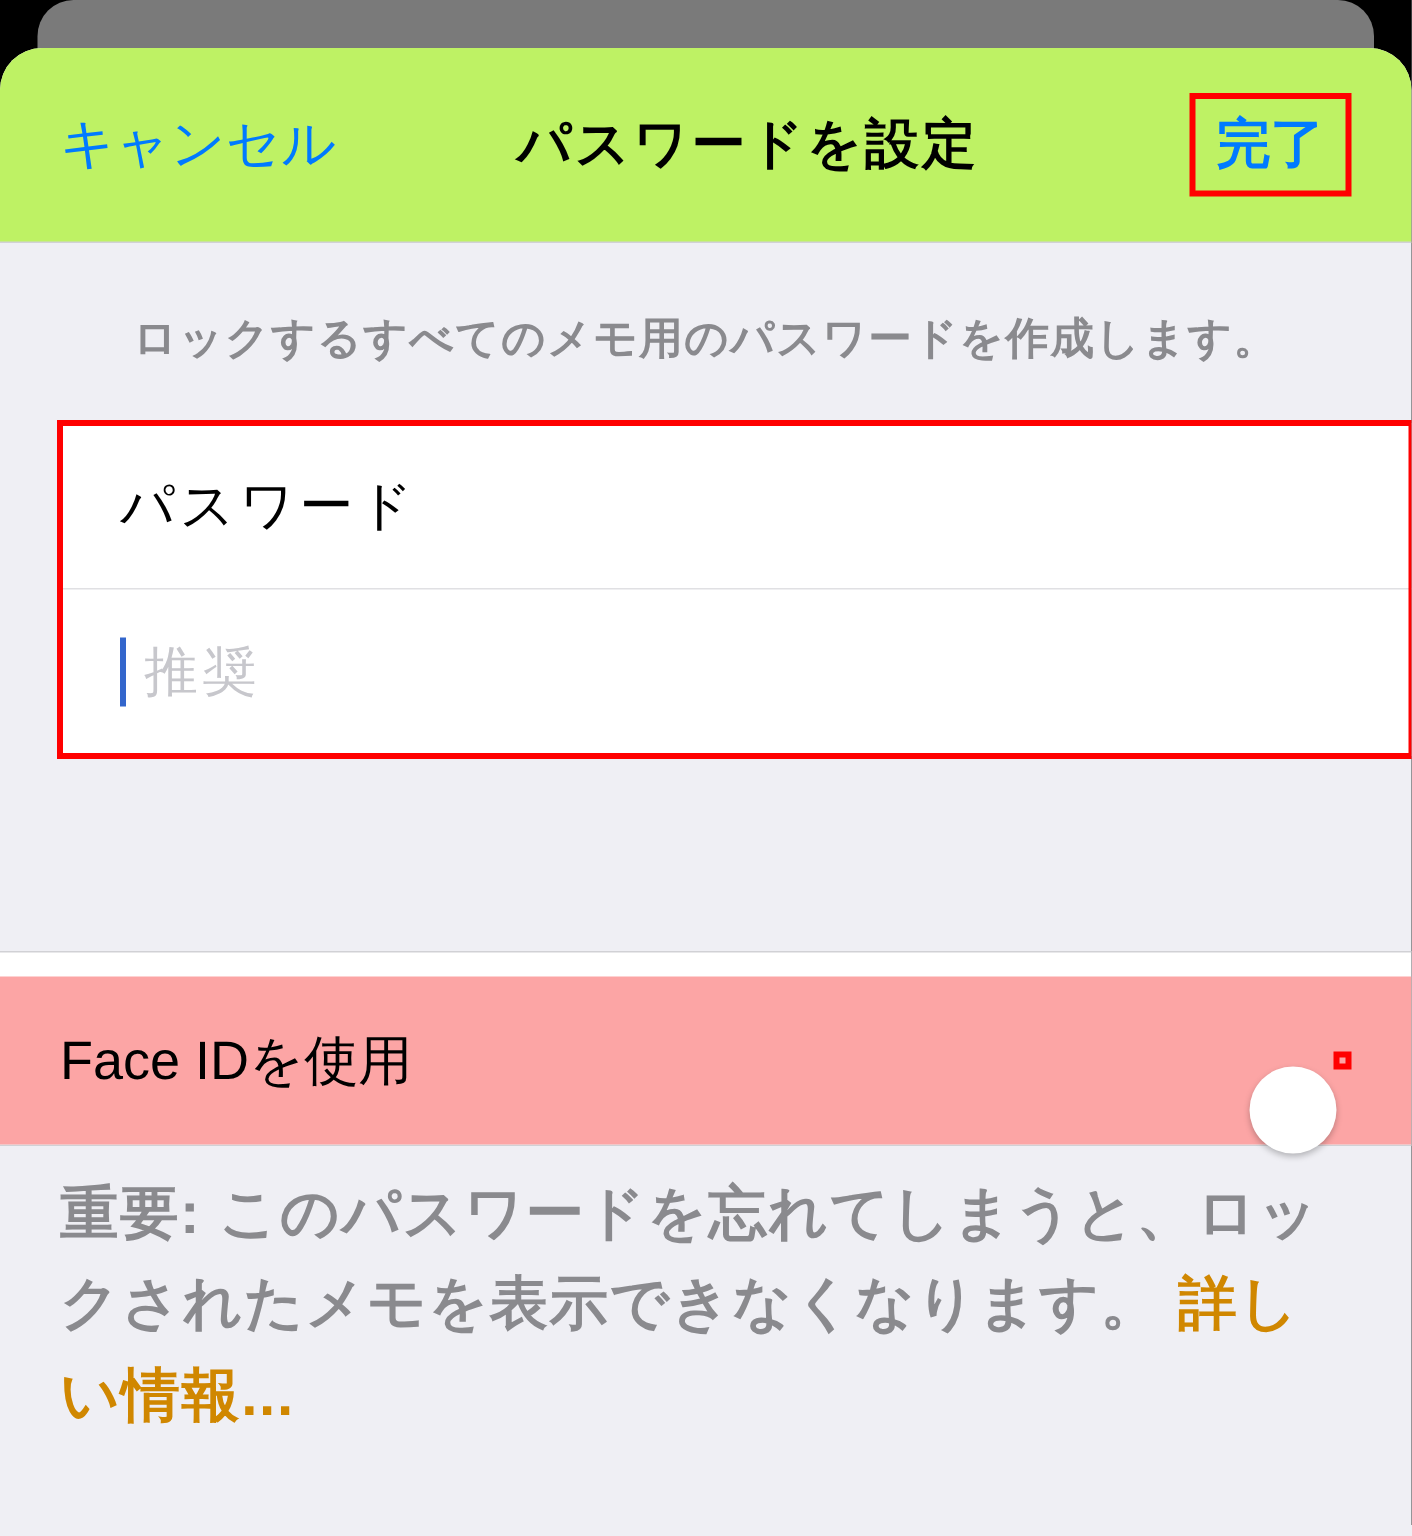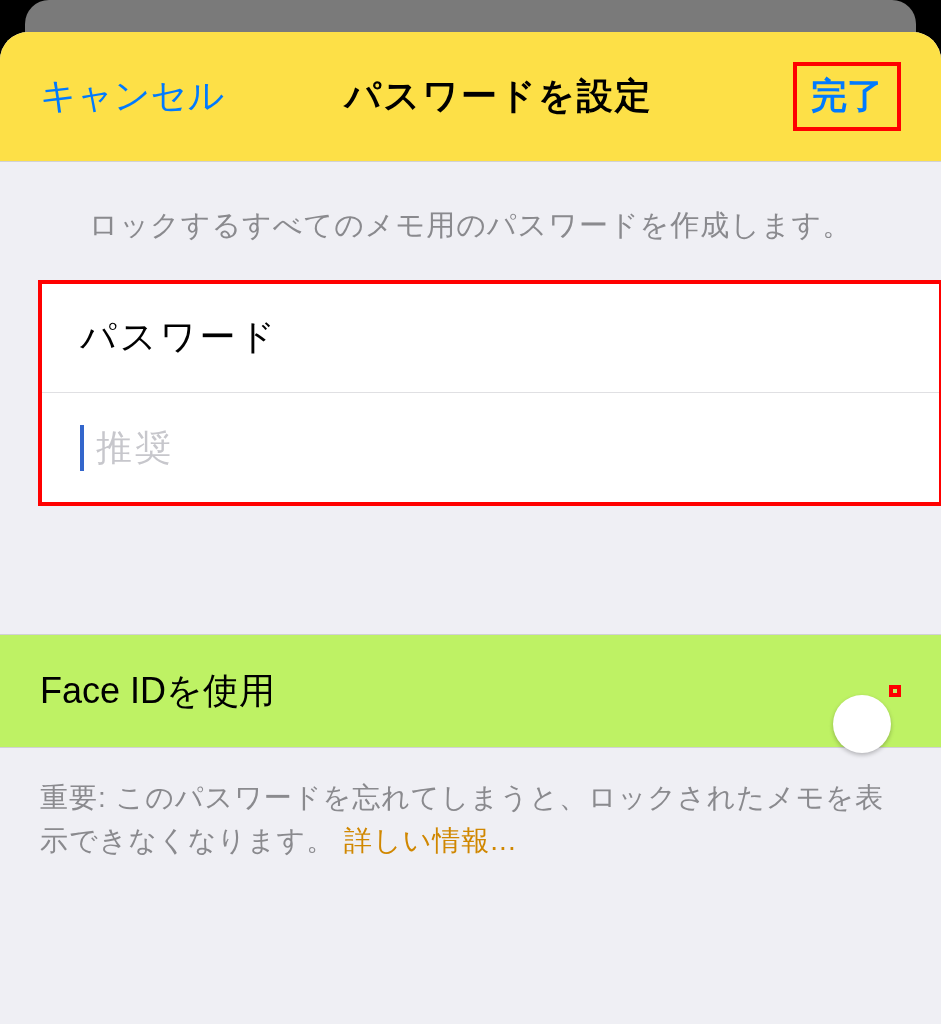--- a/index.html
+++ b/index.html
@@ -3,50 +3,50 @@
 <meta charset="utf-8">
 <style>
   * { box-sizing: border-box; margin: 0; padding: 0; }
   html, body { width: 941px; height: 1024px; font-family: -apple-system, "Hiragino Sans", "Helvetica Neue", Arial, sans-serif; overflow: hidden; }
   body { background: #000; }
 
   .sheet-container { position: absolute; top: 0; left: 0; right: 0; bottom: 0; background: #000; }
   .behind-sheet { position: absolute; top: 0; left: 25px; right: 25px; height: 42px; background: #7a7a7a; border-top-left-radius: 24px; border-top-right-radius: 24px; }
   .sheet { position: absolute; top: 32px; left: 0; right: 0; bottom: 0; background: #efeff4; border-top-left-radius: 28px; border-top-right-radius: 28px; overflow: hidden; }
 
-  .navbar { height: 130px; background: #fde047; display: flex; align-items: center; justify-content: space-between; padding: 0 40px 0 40px; border-bottom: 1px solid #d1d1d5; }
+  .navbar { height: 130px; background: #bef264; display: flex; align-items: center; justify-content: space-between; padding: 0 40px 0 40px; border-bottom: 1px solid #d1d1d5; }
   .nav-cancel { color: #007aff; font-size: 36px; font-weight: 400; }
   .nav-title  { color: #000; font-size: 36px; font-weight: 700; letter-spacing: 2px; text-align:center; flex:1; margin-left:-20px;}
   .nav-done-wrap { display:flex; align-items:flex-end; }
   .nav-done   { color: #007aff; font-size: 36px; font-weight: 600; padding: 6px 14px; }
   .red-box    { border: 4px solid #ff0000; }
 
-  .section-note { color: #8a8a8e; font-size: 29px; text-align: center; padding: 44px 40px 36px; letter-spacing: 1px;}
+  .section-note { color: #8a8a8e; font-size: 29px; text-align: center; padding: 44px 40px 36px; letter-spacing: 1px; font-weight: bold;}
 
   .group { background: #fff; border-top: 1px solid #d1d1d5; border-bottom: 1px solid #d1d1d5; }
   .group.red { outline: 4px solid #ff0000; outline-offset: -2px; margin-left: 40px; }
 
   .row { display: flex; align-items: center; height: 110px; padding: 0 40px; border-bottom: 1px solid #e0e0e3; }
   .row:last-child { border-bottom: none; }
   .row-label { width: 300px; color: #000; font-size: 36px; letter-spacing: 3px; flex-shrink:0;}
   .row-input { flex: 1; height: 100%; border: none; outline: none; font-size: 36px; color: #000; background: transparent; }
   .row-input::placeholder { color: #c7c7cc; letter-spacing: 3px;}
   .caret { position: relative; }
   .caret::before { content:""; position:absolute; left:0; top:50%; transform:translateY(-50%); width:4px; height:46px; background:#3366cc; }
 
   .spacer { height: 130px; }
 
-  .toggle-row { display: flex; align-items: center; justify-content: space-between; height: 112px; padding: 0 40px; background:#bef264; }
+  .toggle-row { display: flex; align-items: center; justify-content: space-between; height: 112px; padding: 0 40px; background:#fca5a5;margin-top:16px; }
   .toggle-label { color:#000; font-size: 36px; }
   .toggle-wrap { padding: 0px; }
   .toggle-wrap.red { border: 4px solid #ff0000; padding: 2px; }
   .switch { position: relative; width: 110px; height: 66px; background: #34c759; border-radius: 33px; }
   .knob   { position: absolute; top: 4px; right: 4px; width: 58px; height: 58px; background: #fff; border-radius: 50%; box-shadow: 0 2px 4px rgba(0,0,0,0.25); }
 
-  .footer-note { color: #8a8a8e; font-size: 28px; padding: 28px 40px 0; line-height: 1.55; letter-spacing: 1px;}
+  .footer-note { color: #8a8a8e; font-size: 39px; padding: 16px 40px 0; line-height: 1.55; letter-spacing: 1px; font-weight: bold;}
   .footer-note .link { color: #d08700; }
 </style>
 </head>
 <body>
 
 <div class="sheet-container">
   <div class="behind-sheet"></div>
 
   <div class="sheet">
 

